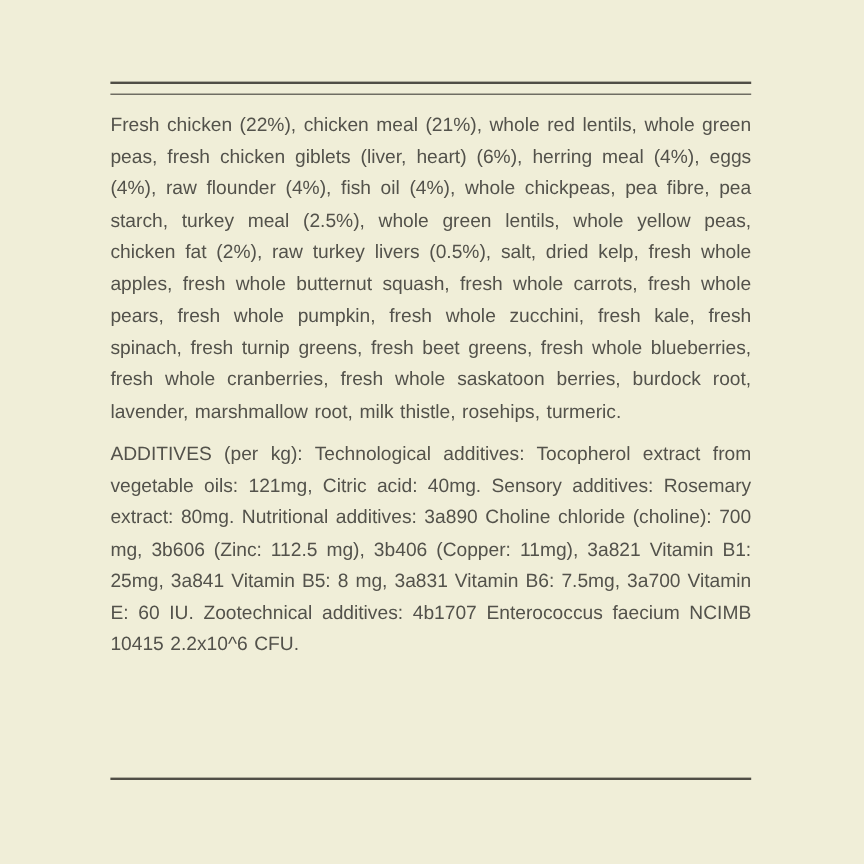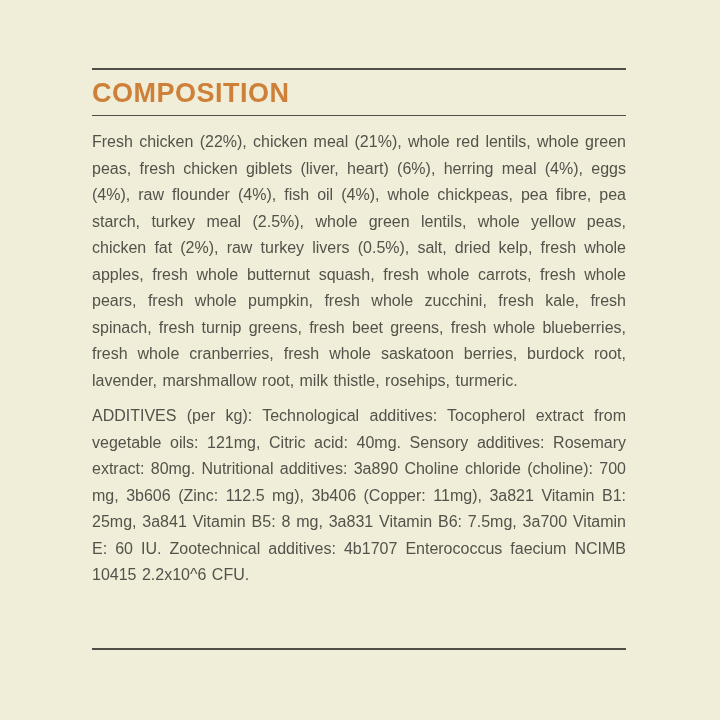--- a/index.html
+++ b/index.html
@@ -63,19 +63,18 @@
     width: 534px;
     border-top-width: 2.5px;
   }
 </style>
 </head>
 <body>
 
 <div class="page">
   <div class="content">
     <div class="rule rule-top"></div>
-    <h1 class="section-title">COMPOSITION</h1>
     <div class="rule rule-heading"></div>
     <p class="body-par">Fresh chicken (22%), chicken meal (21%), whole red lentils, whole green peas, fresh chicken giblets (liver, heart) (6%), herring meal (4%), eggs (4%), raw flounder (4%), fish oil (4%), whole chickpeas, pea fibre, pea starch, turkey meal (2.5%), whole green lentils, whole yellow peas, chicken fat (2%), raw turkey livers (0.5%), salt, dried kelp, fresh whole apples, fresh whole butternut squash, fresh whole carrots, fresh whole pears, fresh whole pumpkin, fresh whole zucchini, fresh kale, fresh spinach, fresh turnip greens, fresh beet greens, fresh whole blueberries, fresh whole cranberries, fresh whole saskatoon berries, burdock root, lavender, marshmallow root, milk thistle, rosehips, turmeric.</p>
     <p class="body-par additives-par">ADDITIVES (per kg): Technological additives: Tocopherol extract from vegetable oils: 121mg, Citric acid: 40mg. Sensory additives: Rosemary extract: 80mg. Nutritional additives: 3a890 Choline chloride (choline): 700 mg, 3b606 (Zinc: 112.5 mg), 3b406 (Copper: 11mg), 3a821 Vitamin B1: 25mg, 3a841 Vitamin B5: 8 mg, 3a831 Vitamin B6: 7.5mg, 3a700 Vitamin E: 60 IU. Zootechnical additives: 4b1707 Enterococcus faecium NCIMB 10415 2.2x10^6 CFU.</p>
   </div>
   <div class="rule rule-bottom"></div>
 </div>
 
 </body></html>

